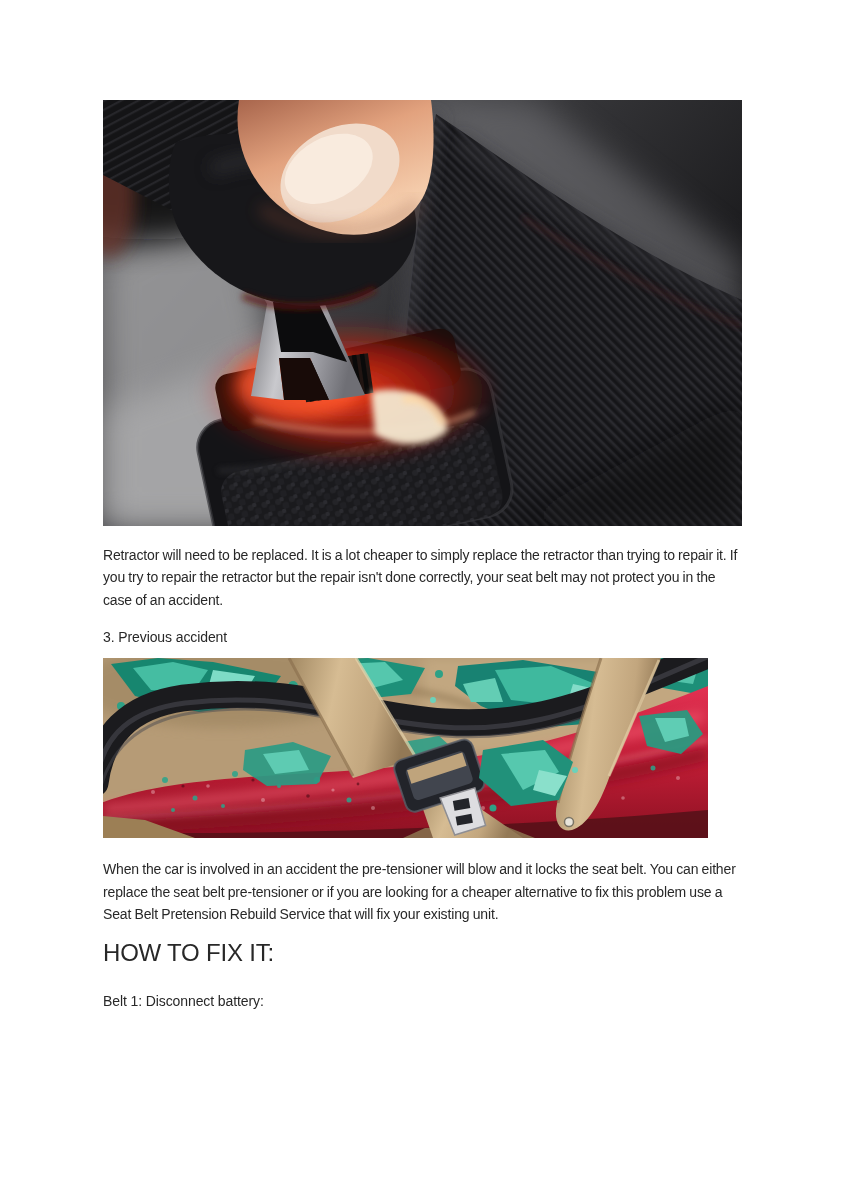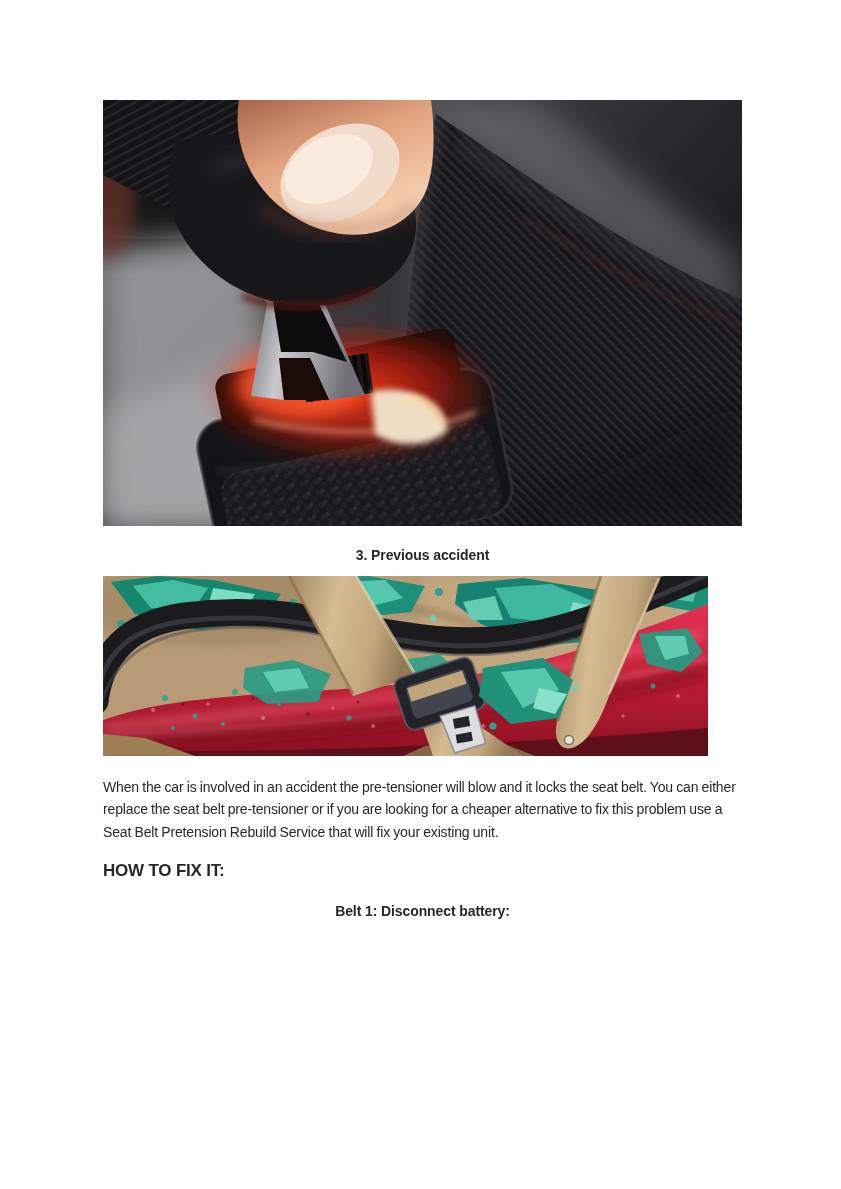--- a/index.html
+++ b/index.html
@@ -21,32 +21,31 @@
   .photo-2 { width: 605px; height: 180px; margin: 0 0 20px 0; }
   p.body-text {
     margin: 0 0 15px 0;
     font-size: 14px;
     line-height: 22.4px;
     letter-spacing: -0.15px;
     word-spacing: -0.5px;
   }
   .subheading {
     font-size: 14px;
-    font-weight: bold;
+    font-weight: normal;
     line-height: 22px;
     margin: 0 0 10px 0;
     letter-spacing: -0.1px;
-    text-align: center;
   }
   .subheading-step { margin: 0; }
   .main-heading {
-    font-size: 17px;
-    font-weight: bold;
+    font-size: 24px;
+    font-weight: normal;
     line-height: 26px;
-    margin: 11px 0 16px 0;
+    margin: 11px 0 24px 0;
     letter-spacing: -0.2px;
   }
 </style>
 </head>
 <body>
 
 <div class="page">
 
   <figure class="photo photo-1" aria-label="Close-up of a hand inserting a seat belt tongue into a red-lit buckle beside a dark car seat">
     <svg viewBox="0 0 639 426" width="639" height="426" role="img">
@@ -153,20 +152,21 @@
 
       <path d="M 136,0 C 128,48 152,100 206,125 C 259,148 310,128 324,88 C 333,62 331,22 328,0 Z" fill="url(#skin1)"></path>
       <g transform="rotate(-28 237 73)">
         <ellipse cx="237" cy="73" rx="63" ry="45" fill="#f1dbca"></ellipse>
         <ellipse cx="229" cy="64" rx="47" ry="31" fill="#f9ece0" opacity="0.9"></ellipse>
       </g>
       <path d="M 158,108 C 208,140 272,140 316,104" stroke="#8a4a34" stroke-width="10" fill="none" opacity="0.45" filter="url(#b8)"></path>
     </svg>
   </figure>
 
+  <p class="body-text">Retractor will need to be replaced. It is a lot cheaper to simply replace the retractor than trying to repair it. If you try to repair the retractor but the repair isn't done correctly, your seat belt may not protect you in the case of an accident.</p>
 
   <div class="subheading">3. Previous accident</div>
 
   <figure class="photo photo-2" aria-label="Shattered teal safety glass and a tan seat belt with buckle tongue lying on a red car body after an accident">
     <svg viewBox="0 0 605 180" width="605" height="180" role="img">
       <defs>
         <linearGradient id="red2" x1="0" y1="0" x2="0" y2="1">
           <stop offset="0" stop-color="#e23152"></stop>
           <stop offset="0.5" stop-color="#c01d36"></stop>
           <stop offset="1" stop-color="#8c1122"></stop>

